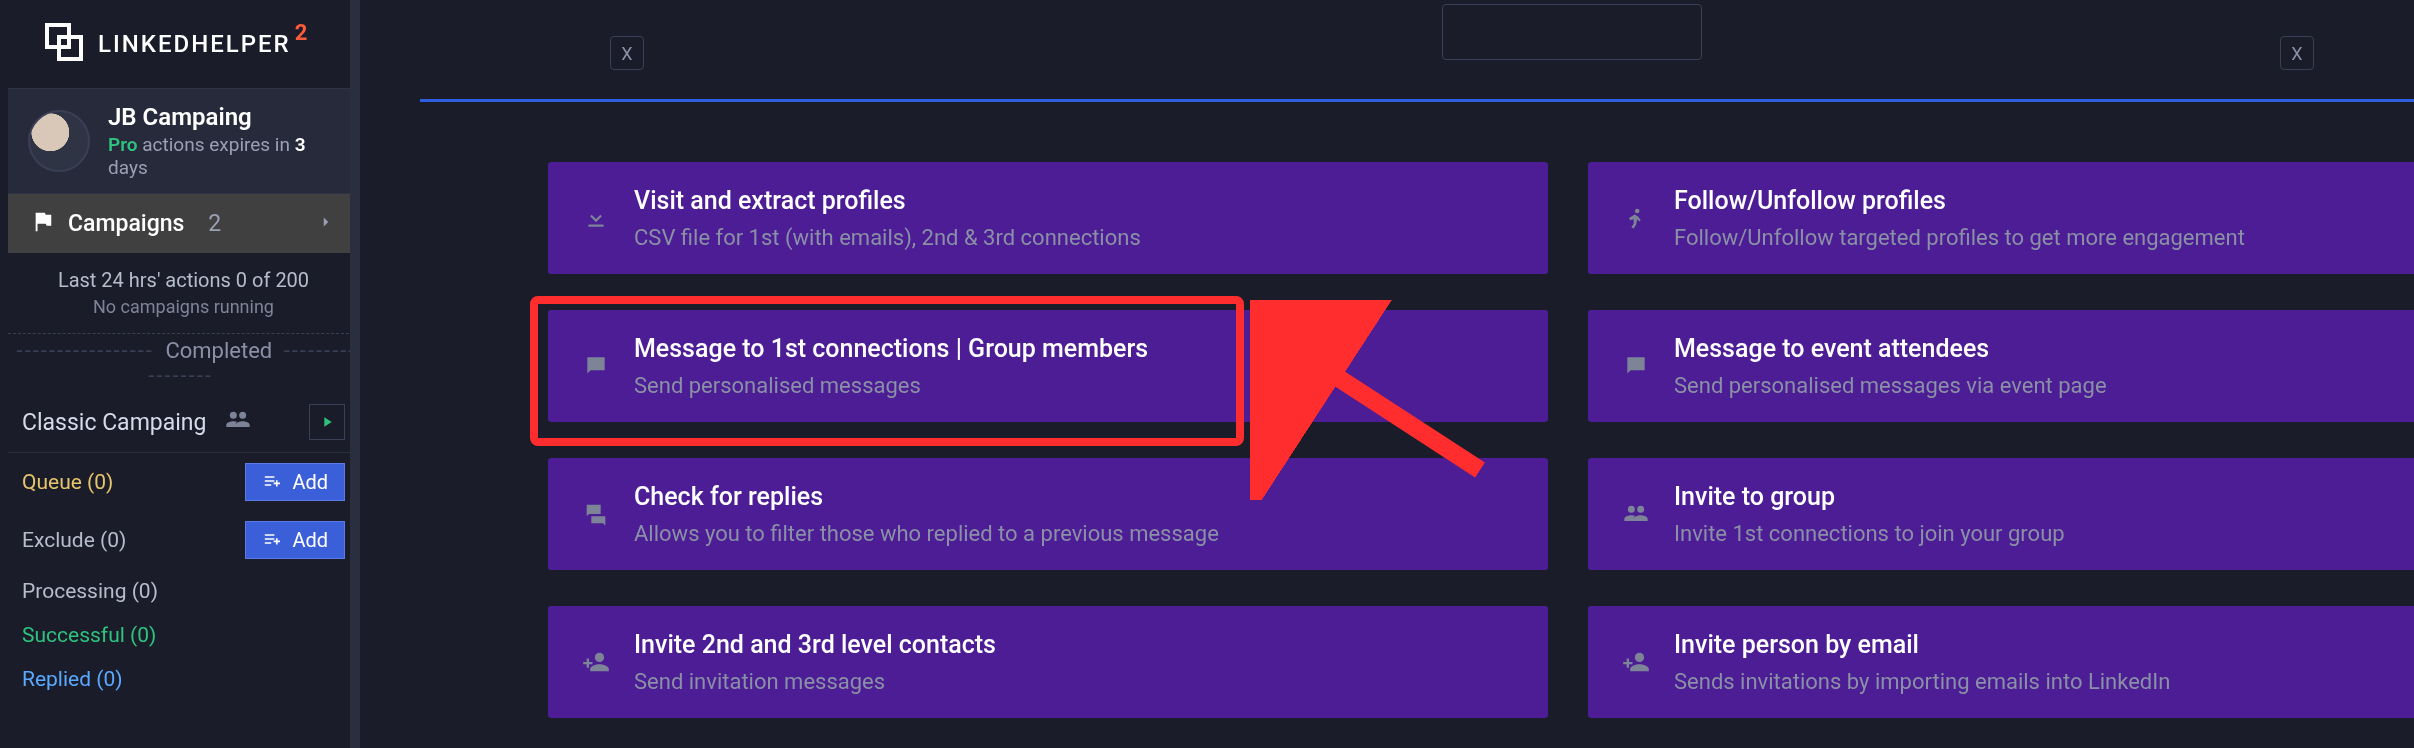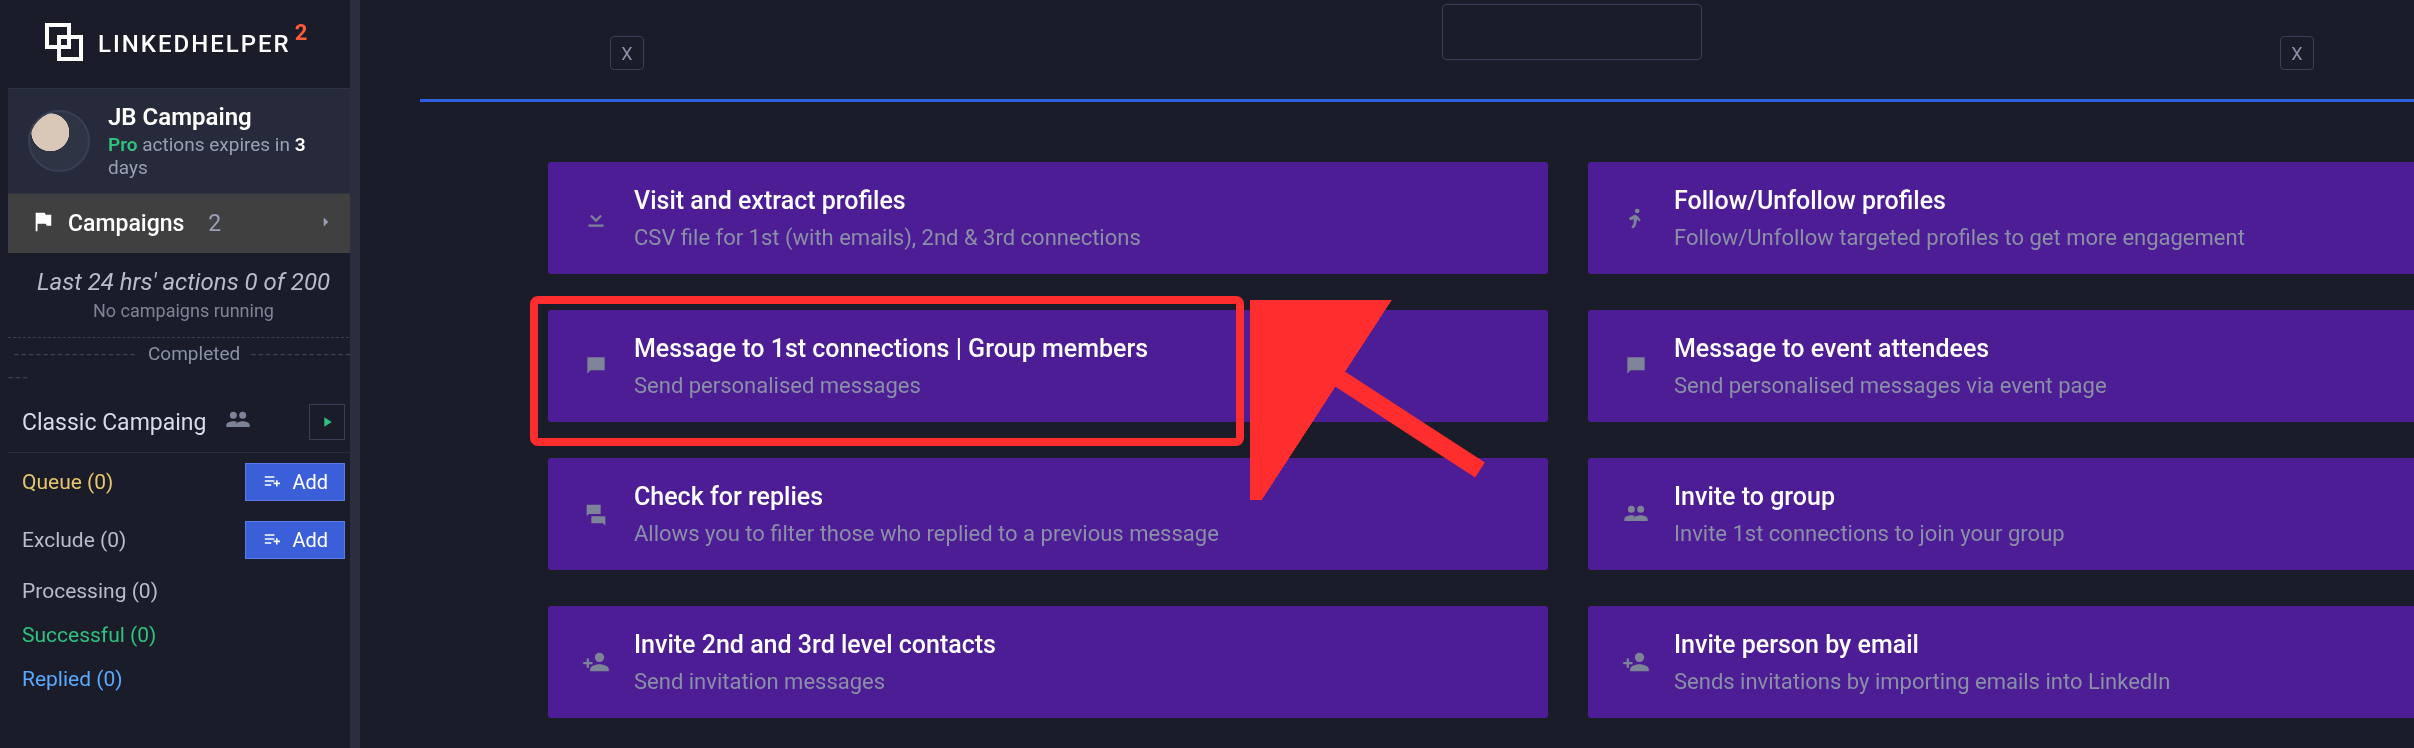--- a/index.html
+++ b/index.html
@@ -71,26 +71,27 @@
   }
   .nav-item .label { font-size: 23px; font-weight: 500; color: #fff; }
   .nav-item .count { margin-left: 24px; font-size: 23px; color: #9aa0b3; }
   .nav-item .chev { margin-left: auto; color: #9aa0b3; }
 
   .stats-block {
     text-align: center;
     padding: 14px 10px 16px;
     border-bottom: 1px dashed #3a3f55;
   }
-  .stats-line { font-size: 24px; color: #b7bccd; font-style: italic; }
+  .stats-line { font-size: 20px; color: #b7bccd; }
   .stats-sub  { font-size: 18px; color: #7e8498; margin-top: 4px; }
 
   .completed-sep {
+    text-align: center;
     color: #8a90a6;
-    font-size: 19px;
+    font-size: 22px;
     padding: 4px 0;
     position: relative;
   }
   .completed-sep::before,
   .completed-sep::after {
     content: "-----------------";
     letter-spacing: 2px;
     color: #3a3f55;
     margin: 0 6px;
   }

